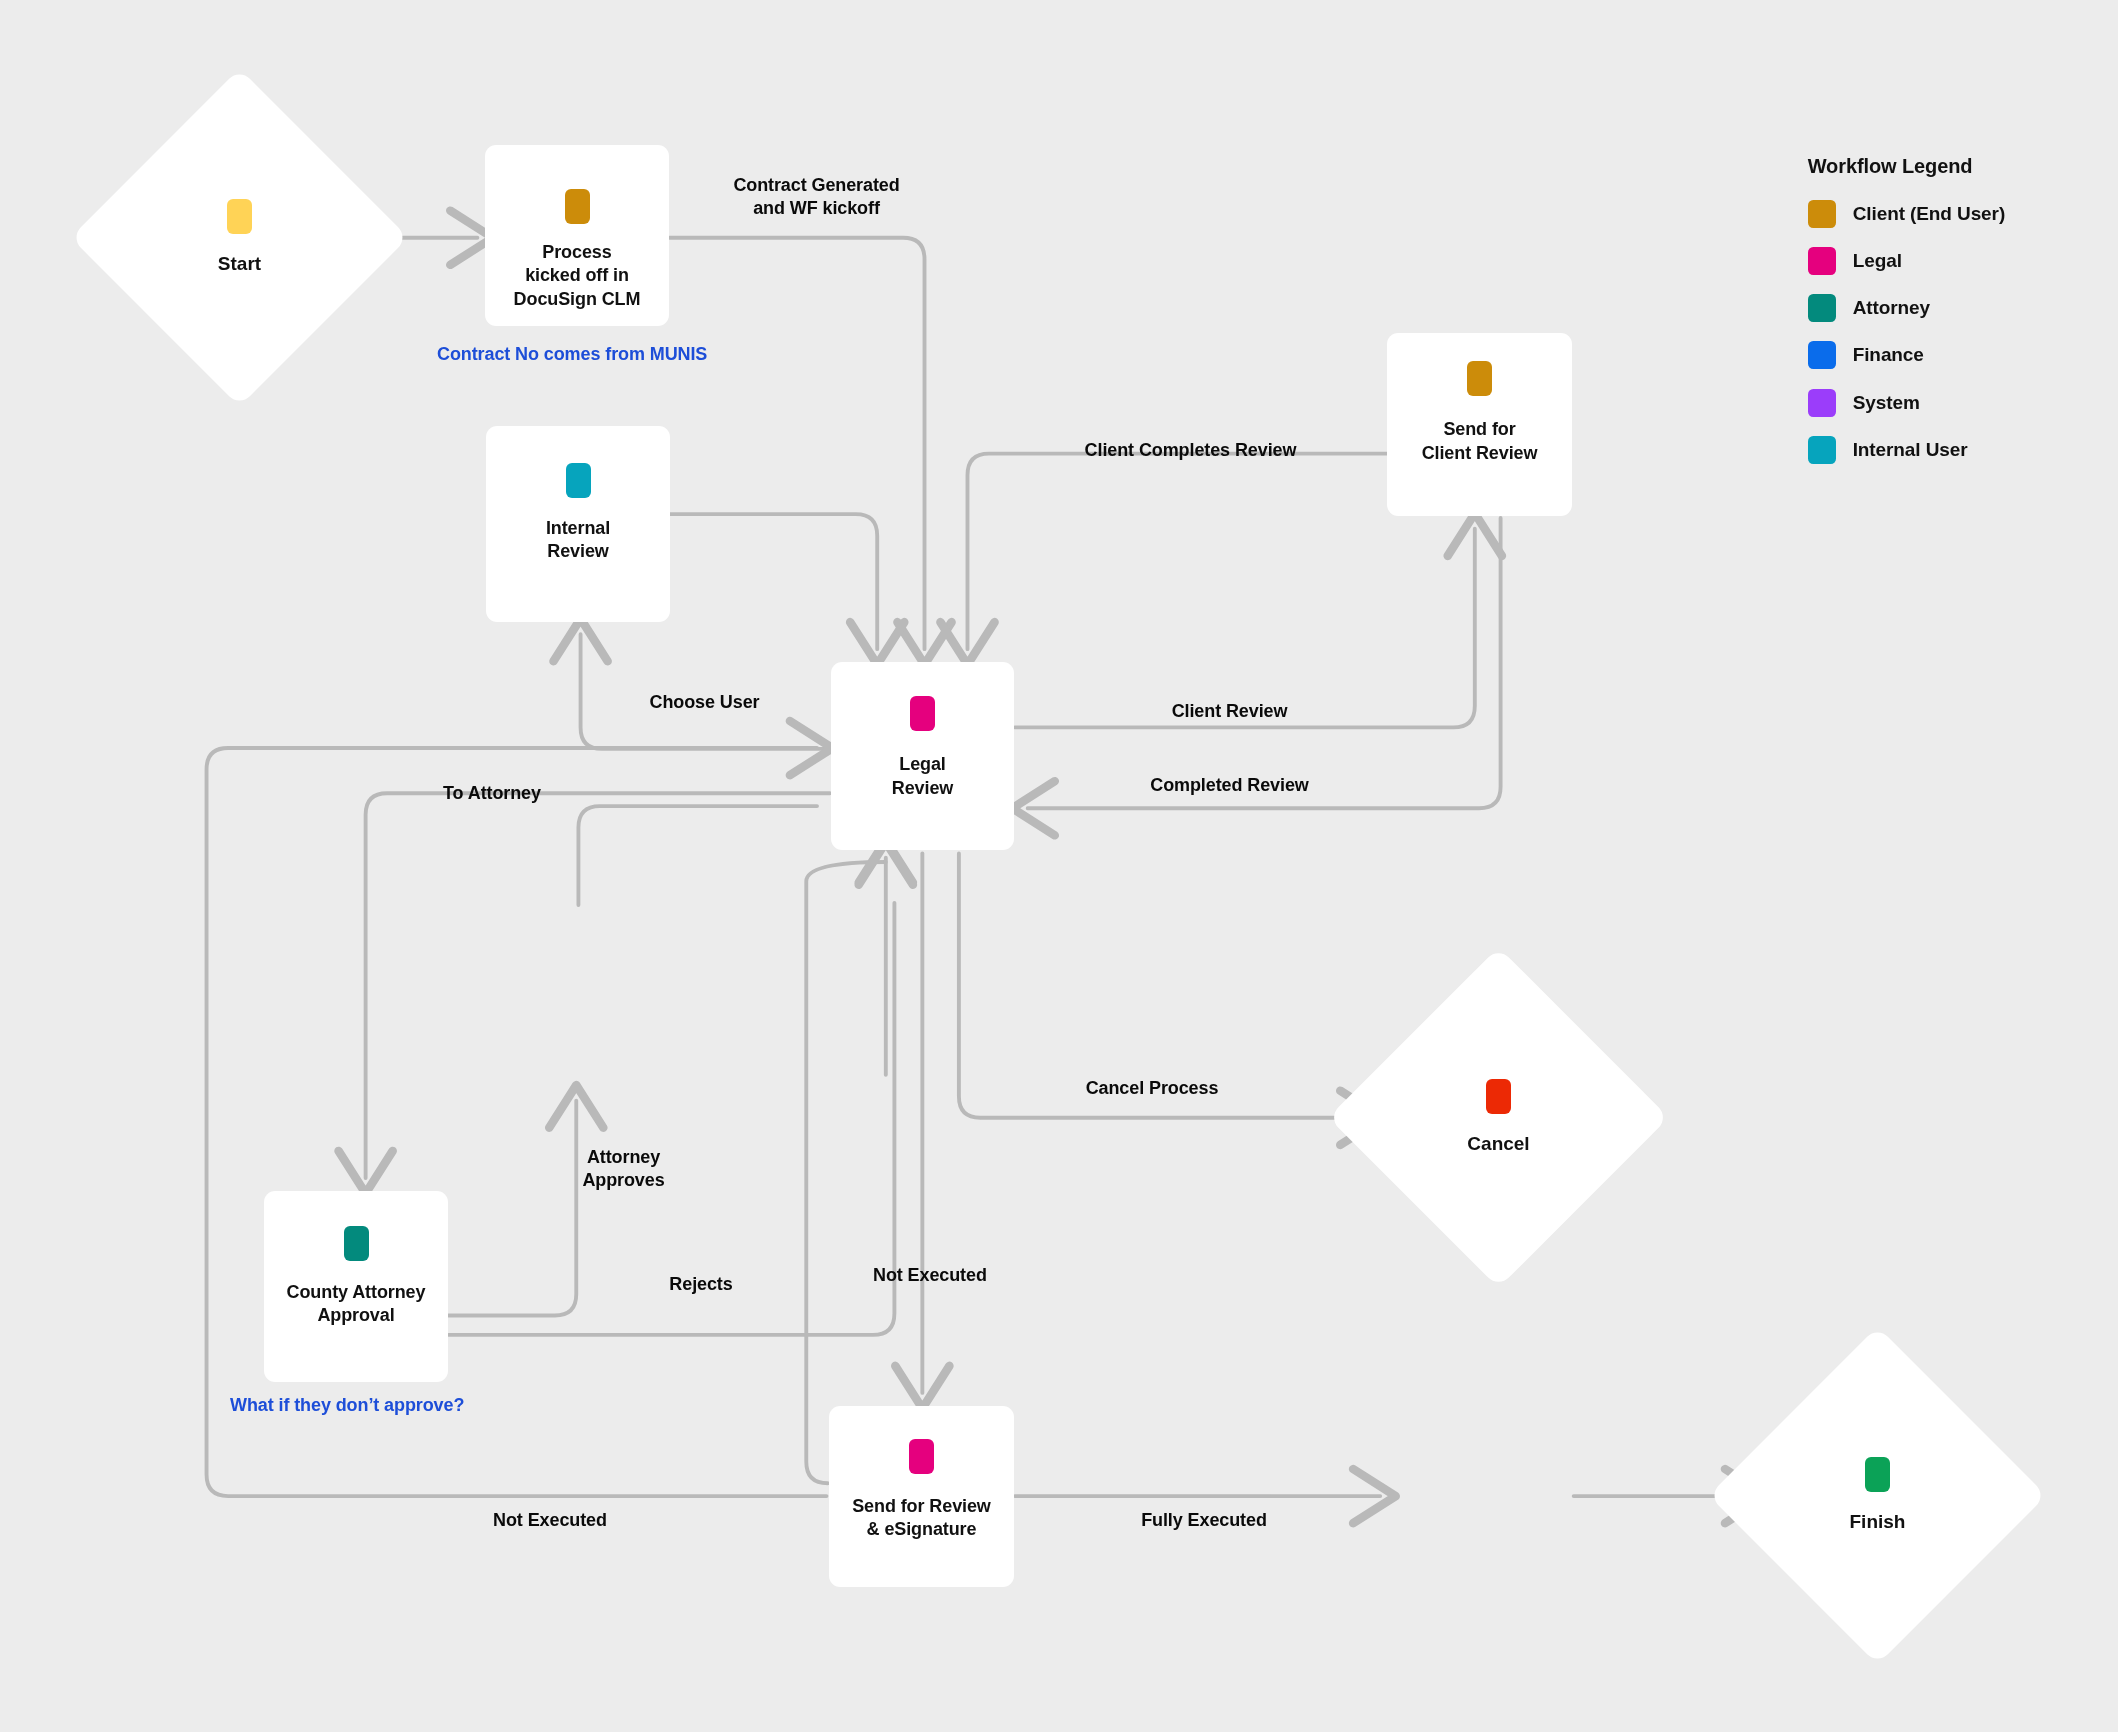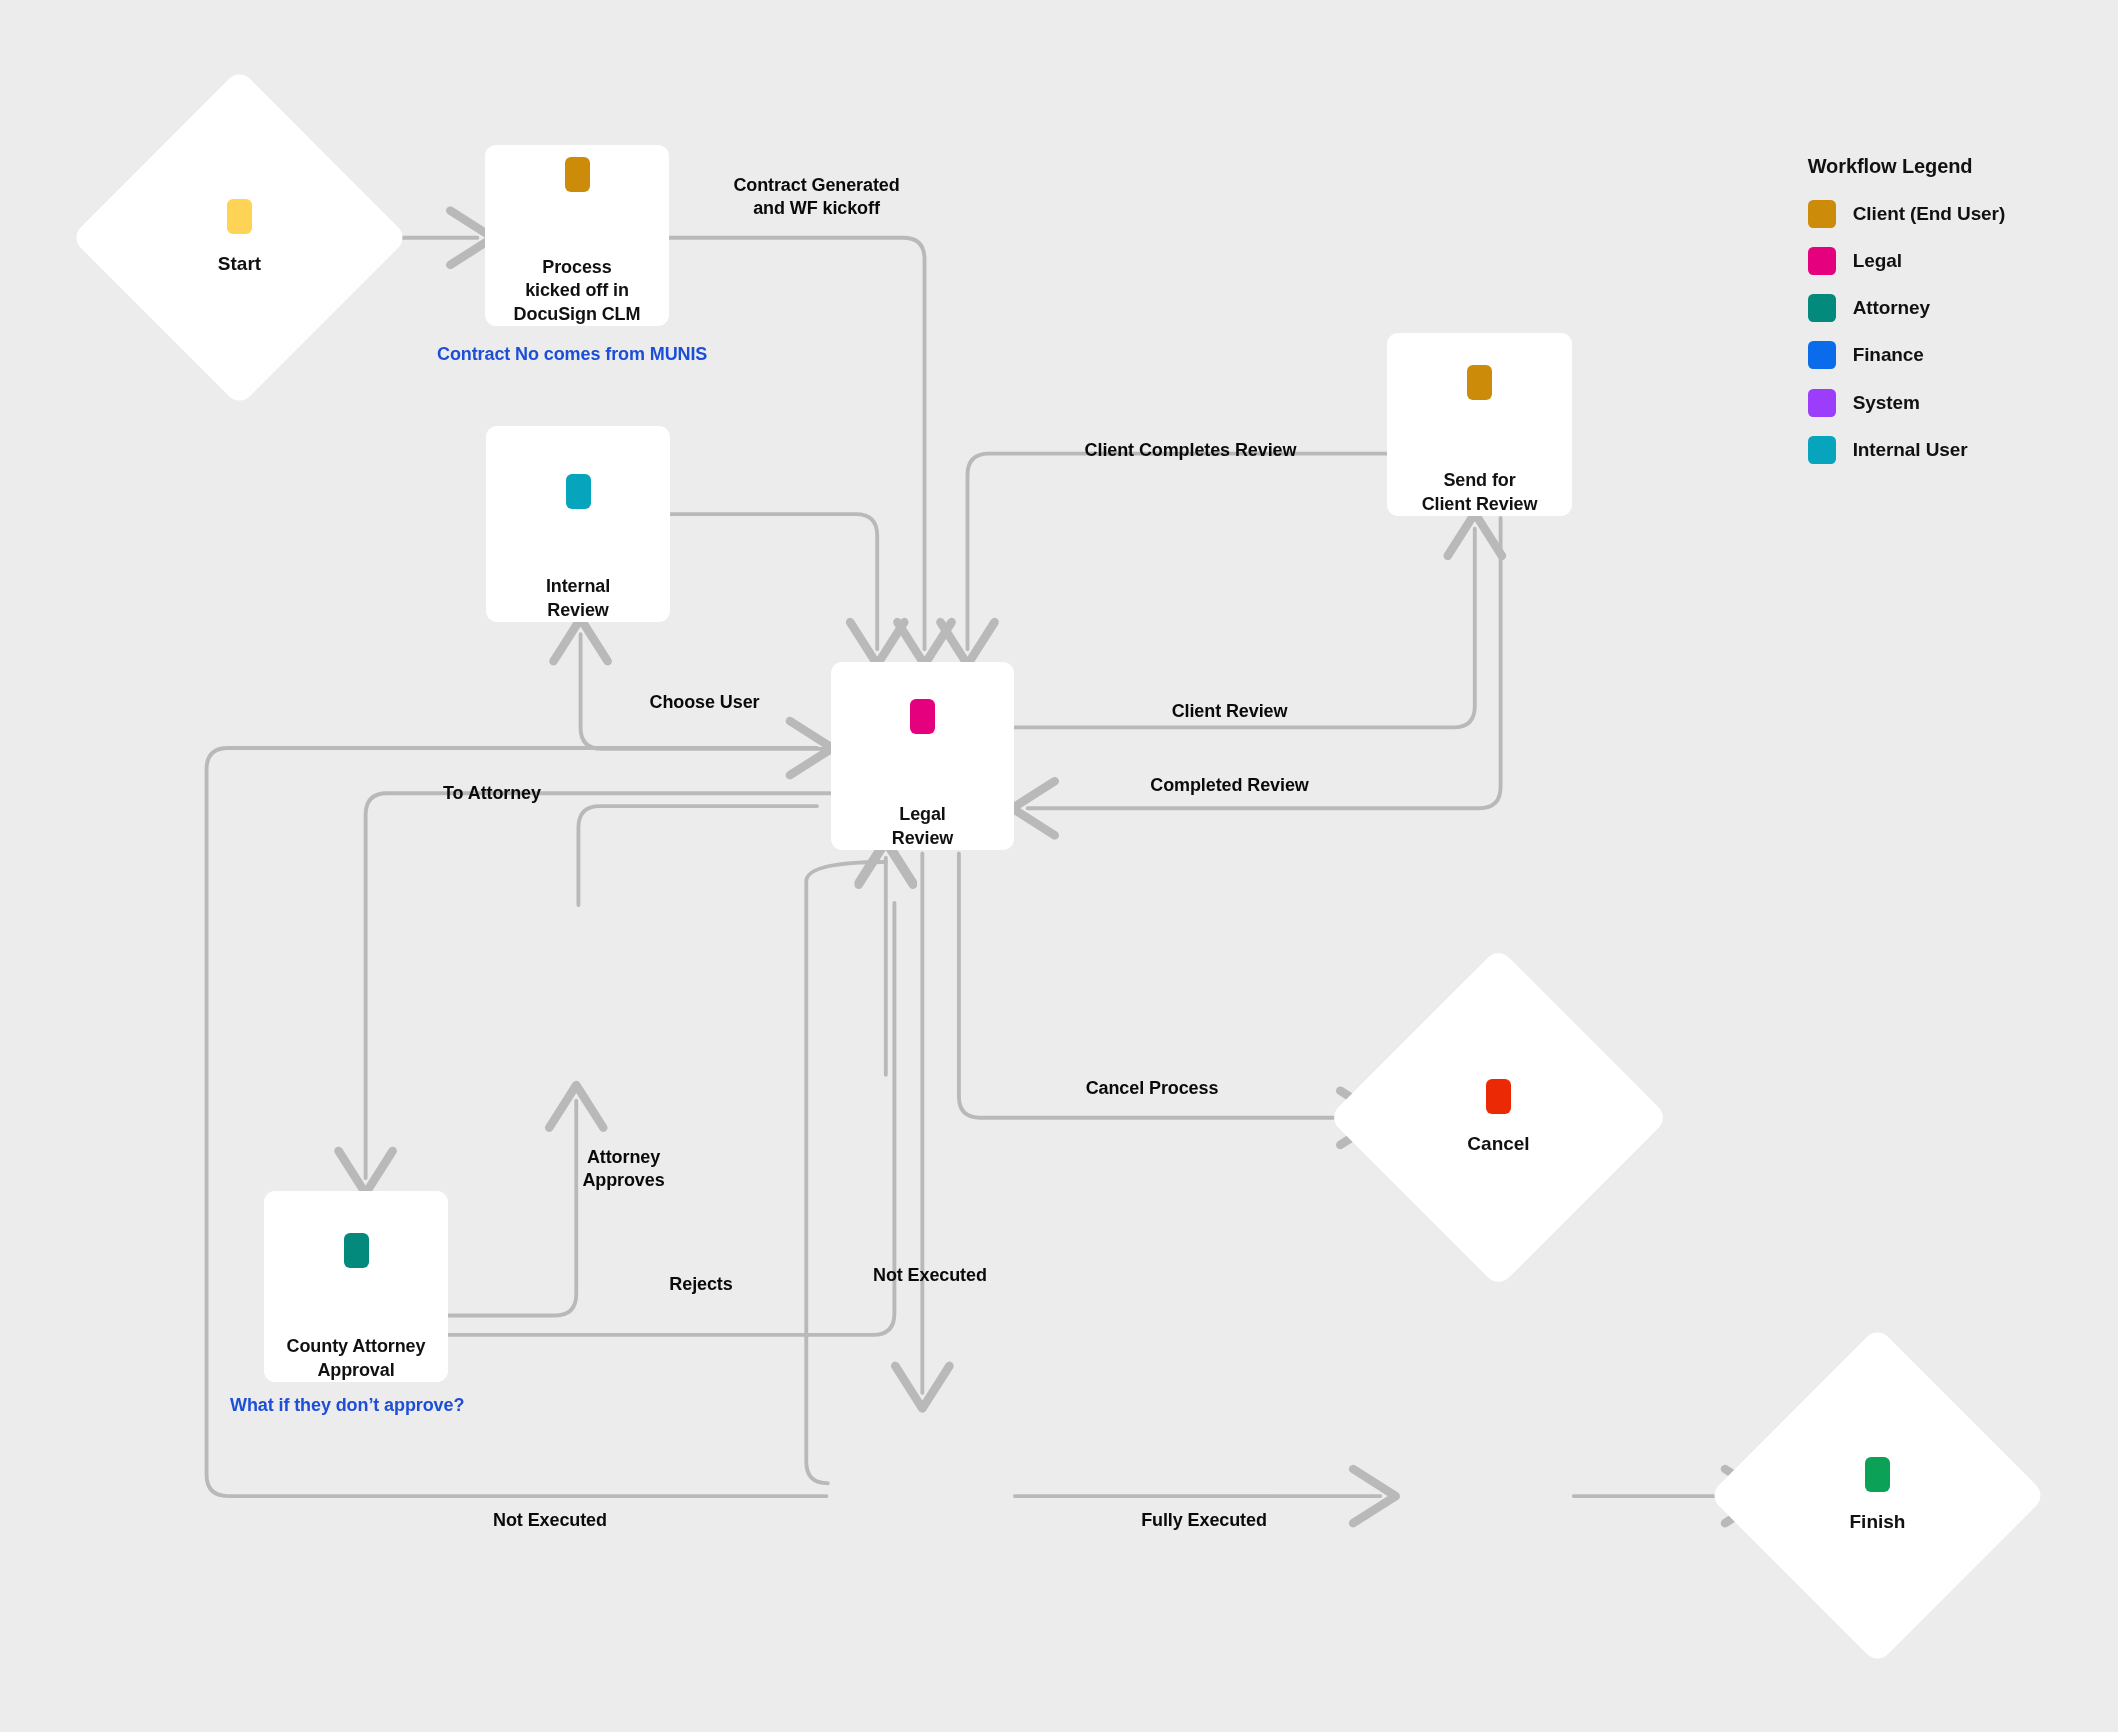--- a/index.html
+++ b/index.html
@@ -13,23 +13,22 @@
   }
   #canvas{position:absolute;left:0;top:0;width:2119px;height:1733px;}
   #edges{position:absolute;left:0;top:0;width:2119px;height:1733px;}
 
   
   .node{
     position:absolute;
     background:#ffffff;
     border-radius:11.2px;
     display:flex;flex-direction:column;
-    align-items:center;justify-content:flex-end;
+    align-items:center;justify-content:flex-start;
     box-sizing:border-box;
-    gap:47px;
   }
   .node .chip{
     border-radius:6px;
     flex:none;
   }
   .node .nlabel{
     text-align:center;
     font-weight:700;
     line-height:1.30;
     letter-spacing:-0.1px;
@@ -193,20 +192,25 @@
   </div>
 
   <div class="diamond" style="left:1378px;top:997px;width:241px;height:241px;">
     <div class="dshape"></div>
     <div class="dinner">
       <div class="chip" style="width:25px;height:35px;background:#ec2905;margin-bottom:18px;"></div>
       <div class="nlabel" style="font-size:19px;">Cancel</div>
     </div>
   </div>
 
+  <div class="node" style="left:829px;top:1406px;width:185px;height:181px;padding-top:33px;">
+    <div class="chip" style="width:25px;height:35px;background:#e5007e;margin-bottom:20.6px;"></div>
+    <div class="nlabel" style="font-size:18px;">Send for Review
+&amp; eSignature</div>
+  </div>
 
 
   <div class="diamond" style="left:1758px;top:1376px;width:239px;height:239px;">
     <div class="dshape"></div>
     <div class="dinner">
       <div class="chip" style="width:25px;height:35px;background:#0ba257;margin-bottom:18px;"></div>
       <div class="nlabel" style="font-size:19px;">Finish</div>
     </div>
   </div>
 

